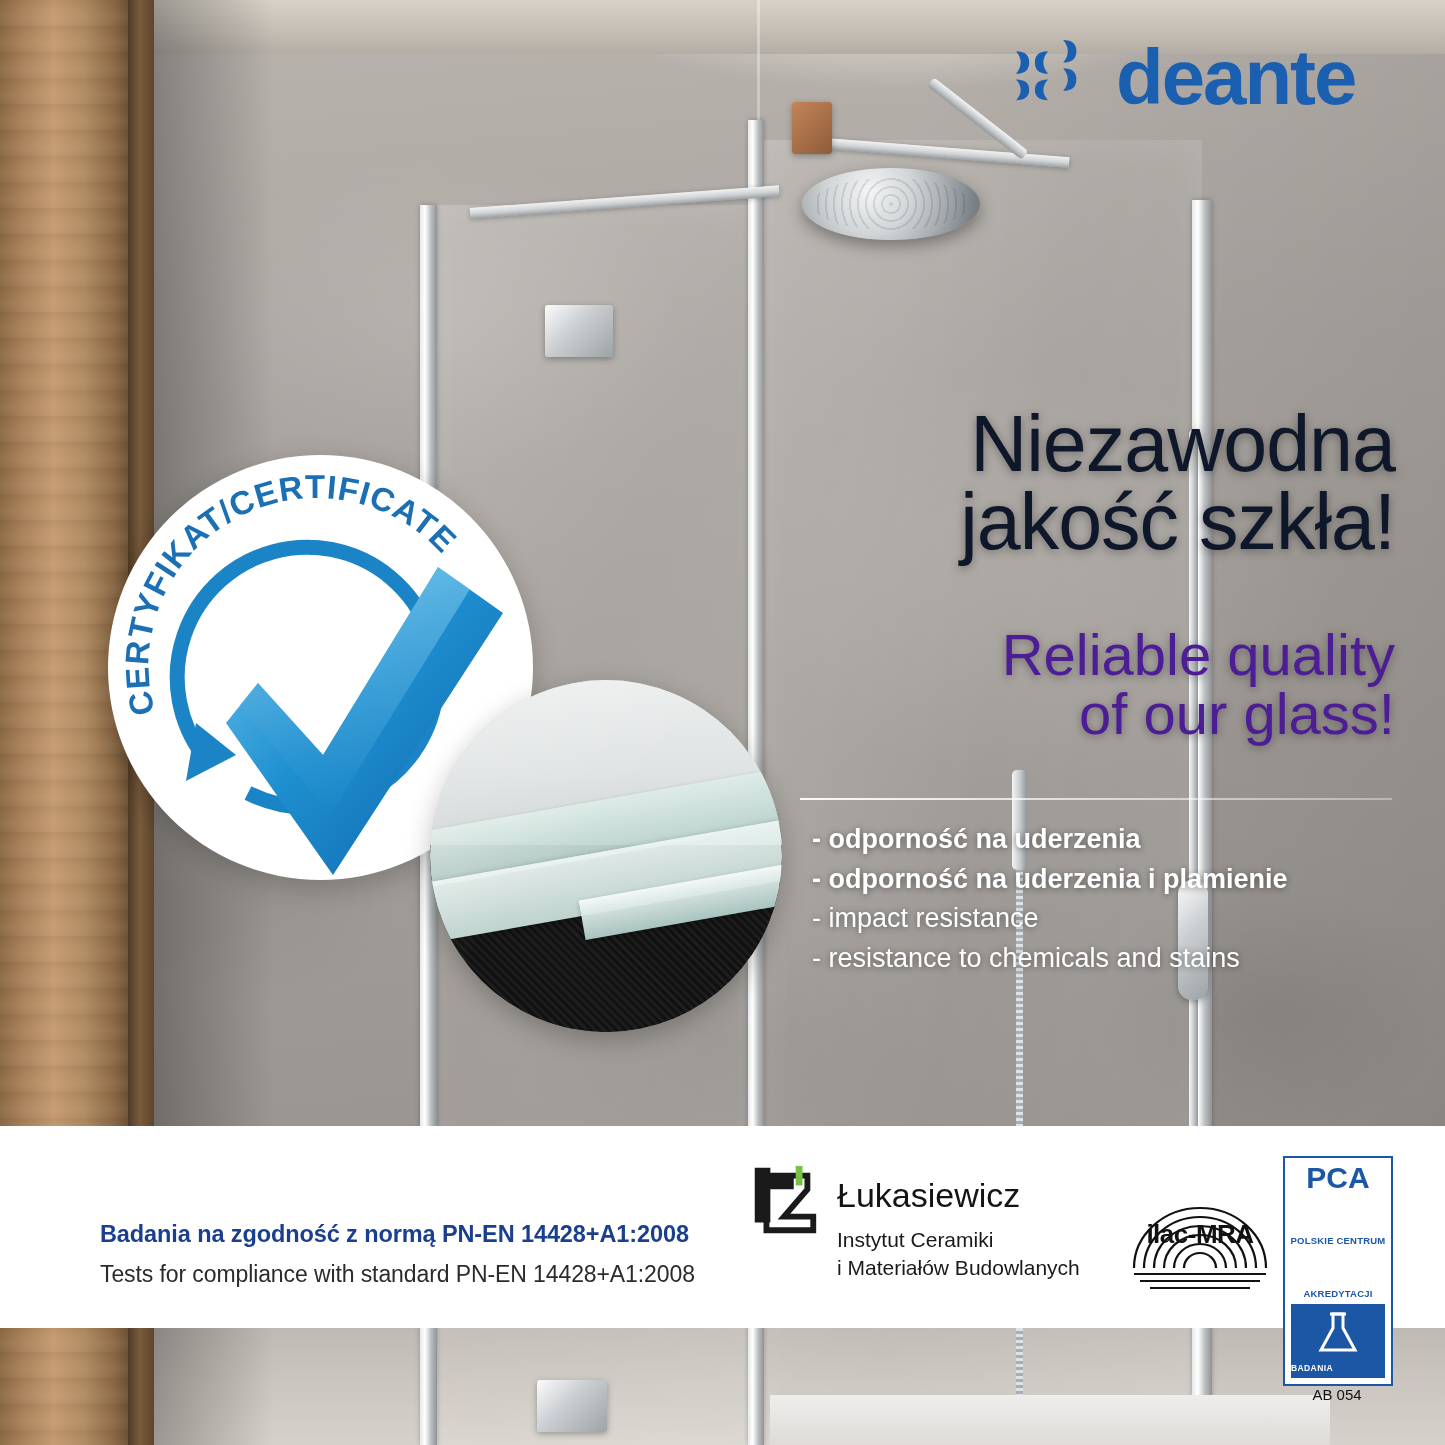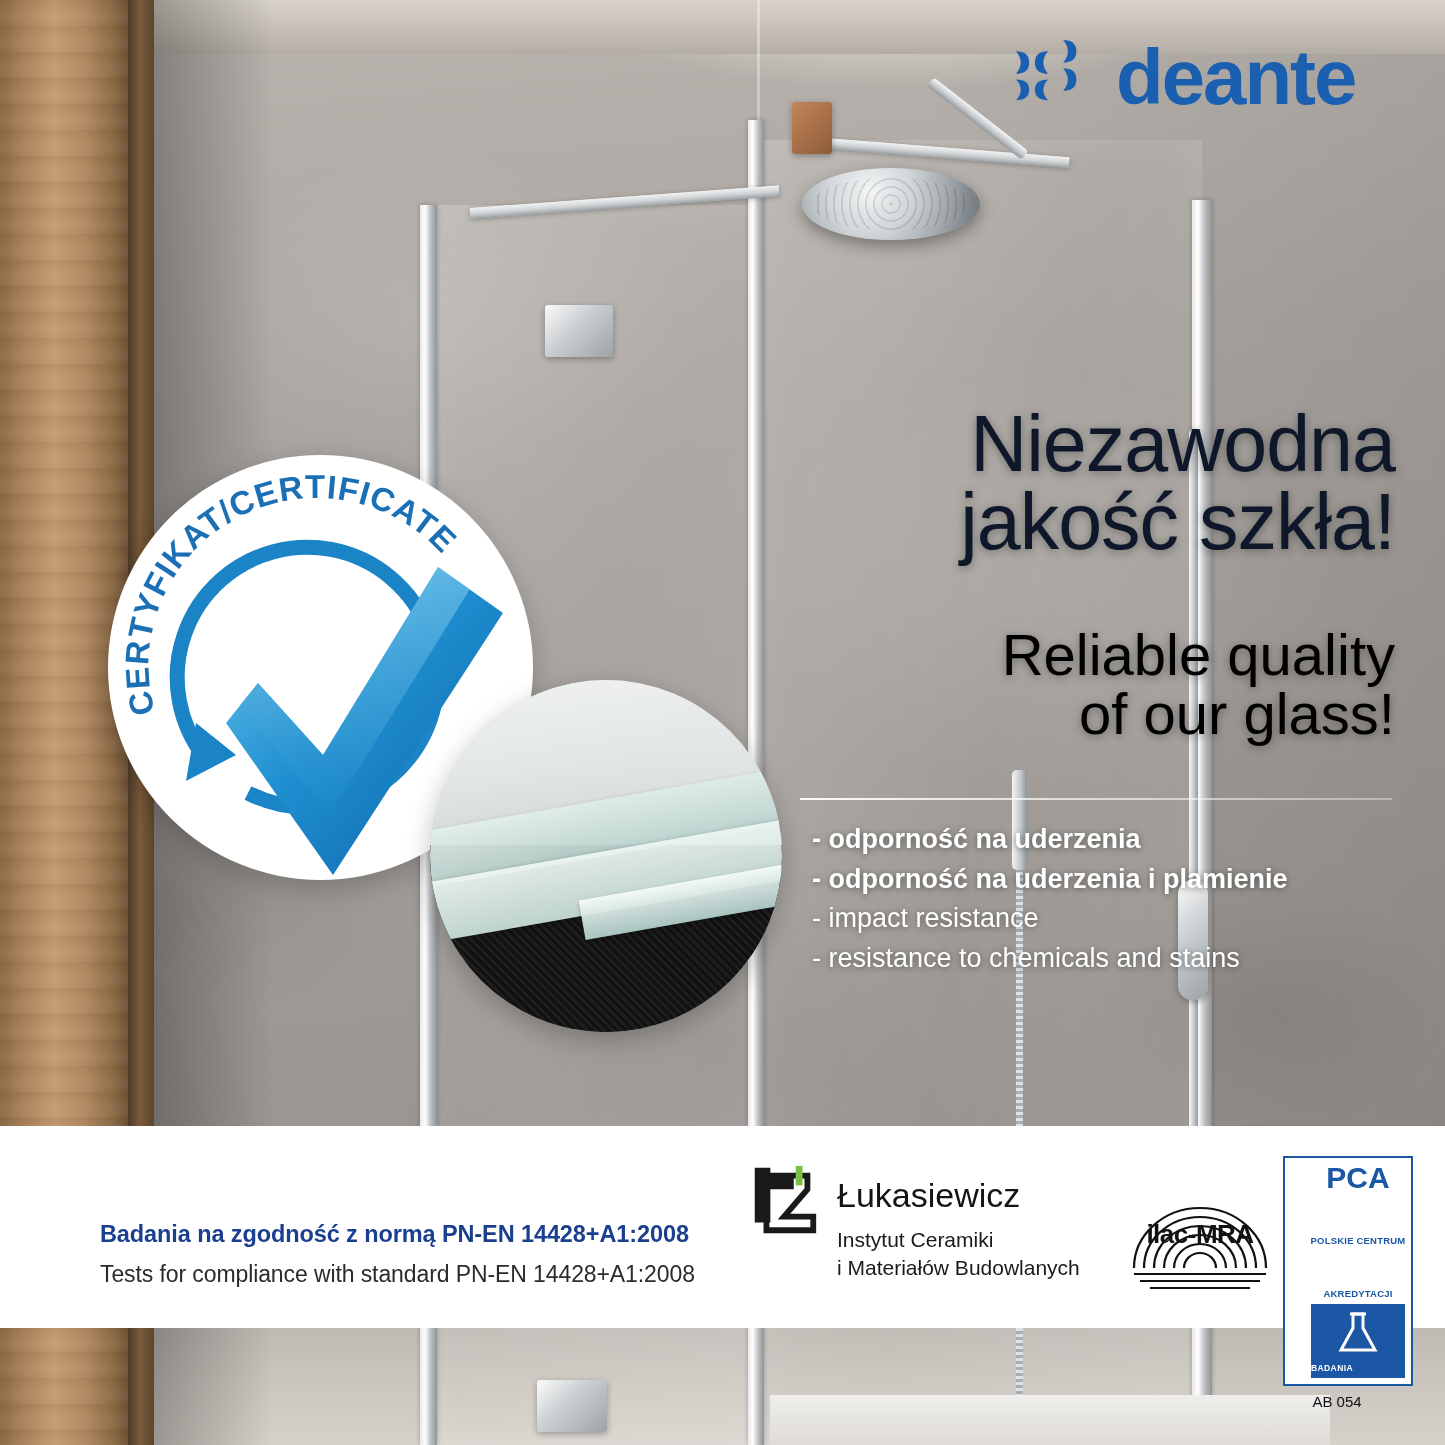--- a/index.html
+++ b/index.html
@@ -205,21 +205,21 @@
     font-size: 79px;
     line-height: 0.99;
     letter-spacing: -1px;
     text-shadow: 0 2px 10px rgba(0,0,0,0.35);
   }
   .subhead {
     position: absolute;
     left: 770px; top: 625px;
     width: 625px;
     text-align: right;
-    color: #000000;
+    color: #4c1d95;
     font-size: 58px;
     line-height: 1.02;
     font-weight: 400;
     text-shadow: 0 2px 9px rgba(0,0,0,0.35);
   }
   .divider {
     position: absolute;
     left: 800px; top: 798px;
     width: 592px; height: 2px;
     background: linear-gradient(90deg, rgba(255,255,255,0.95), rgba(255,255,255,0.35));
@@ -302,21 +302,20 @@
   }
   .pca {
     position: absolute;
     left: 1283px; top: 30px;
     width: 108px;
   }
   .pca-box {
     width: 106px;
     border: 2px solid #1b57a5;
     background: #fff;
-    padding-left: 20px;
   }
   .pca-head {
     text-align: center;
     color: #1b57a5;
     font-weight: bold;
     font-size: 30px;
     line-height: 1;
     padding-top: 5px;
   }
   .pca-sub1, .pca-sub2 {
@@ -339,21 +338,20 @@
     left: 0; right: 12px; bottom: 5px;
     text-align: left;
     font-size: 8.5px;
     font-weight: bold;
     letter-spacing: 0.4px;
   }
   .pca-code {
     text-align: center;
     color: #111;
     font-size: 15px;
-    margin-top: 7px;
   }
 
   
   .logo {
     position: absolute;
     left: 1010px; top: 38px;
     width: 380px; height: 88px;
   }
   .logo-word {
     position: absolute;

